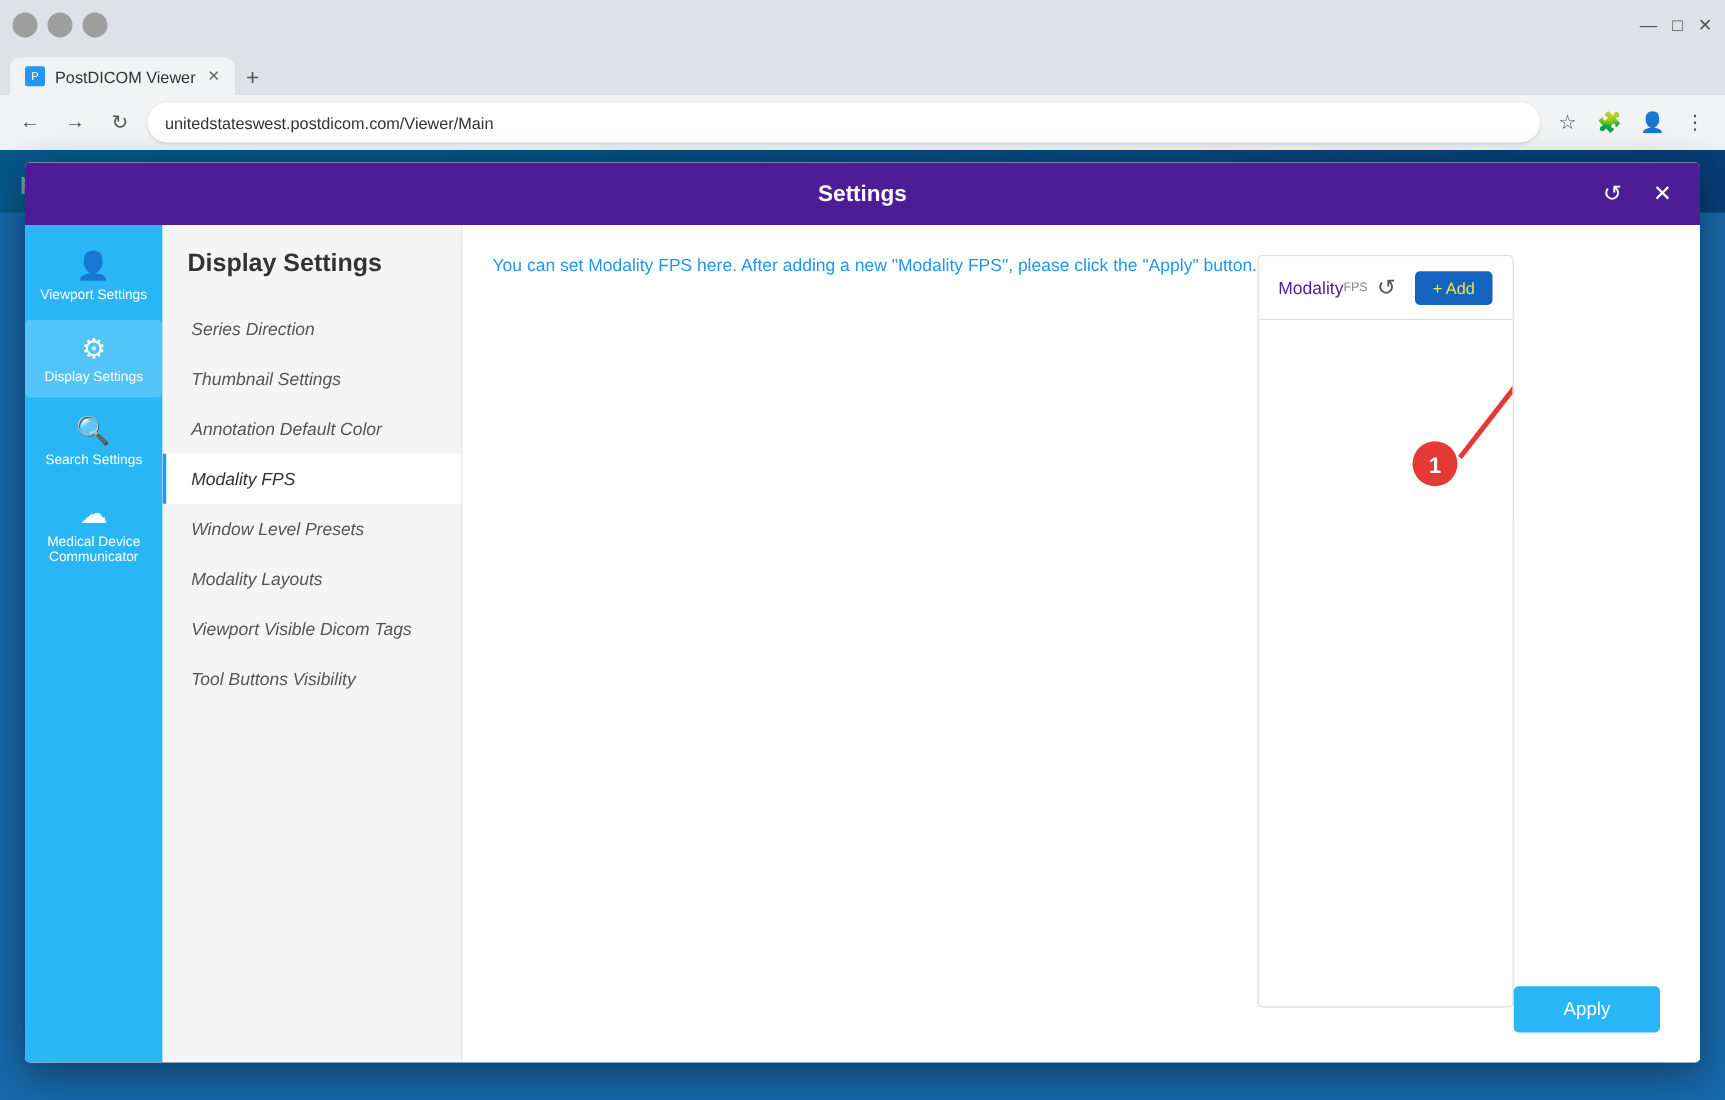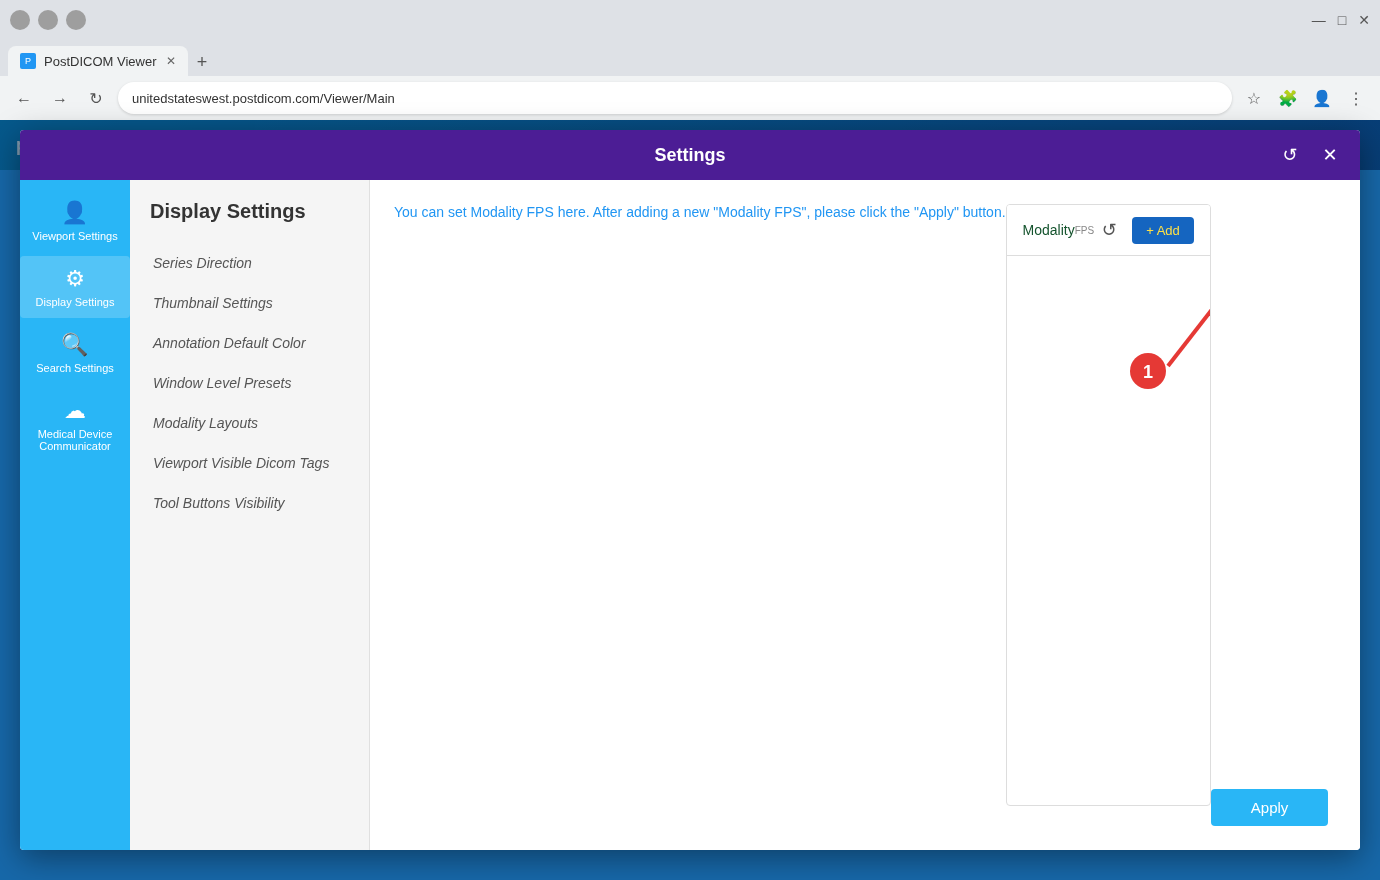--- a/index.html
+++ b/index.html
@@ -57,21 +57,21 @@
 
     
     .main-content { flex: 1; padding: 24px; background: #fff; display: flex; flex-direction: row; overflow: auto; }
 
     
     .info-text { color: #2196f3; font-size: 14px; margin-bottom: 20px; text-align: center; }
 
     
     .table-container { border: 1px solid #ddd; border-radius: 4px; overflow: hidden; margin-bottom: 20px; }
     .table-header { display: flex; align-items: center; padding: 10px 16px; border-bottom: 1px solid #ddd; background: #fff; }
-    .table-header-modality { flex: 1; color: #14532d; font-size: 14px; }
+    .table-header-modality { flex: 1; color: #4c1d95; font-size: 14px; }
     .table-header-fps { flex: 1; color: #888; font-size: 10px; }
     .table-header-actions { display: flex; gap: 8px; align-items: center; }
     .reset-btn { width: 30px; height: 30px; display: flex; align-items: center; justify-content: center; cursor: pointer; color: #555; font-size: 18px; }
     .add-btn { background: #1565c0; color: #fde047; border: none; padding: 6px 14px; border-radius: 4px; cursor: pointer; font-size: 13px; display: flex; align-items: center; gap: 4px; }
     .table-body { min-height: 140px; background: #fff; }
 
     
     .apply-section { display: flex; justify-content: center; margin-top: auto; padding-top: 20px; }
     .apply-btn { background: #29b6f6; color: #fff; border: none; padding: 10px 40px; border-radius: 4px; font-size: 15px; cursor: pointer; }
   </style>
@@ -152,20 +152,21 @@
           </div>
         </div>
 
         <div class="content">
 
           <div class="nav-panel">
             <div class="nav-panel-title">Display Settings</div>
             <div class="nav-item">Series Direction</div>
             <div class="nav-item">Thumbnail Settings</div>
             <div class="nav-item">Annotation Default Color</div>
+            <div class="nav-item active">Modality FPS</div>
             <div class="nav-item">Window Level Presets</div>
             <div class="nav-item">Modality Layouts</div>
             <div class="nav-item">Viewport Visible Dicom Tags</div>
             <div class="nav-item">Tool Buttons Visibility</div>
           </div>
 
           <div class="main-content">
             <p class="info-text">You can set Modality FPS here. After adding a new "Modality FPS", please click the "Apply" button.</p>
 
             <div class="table-container">

